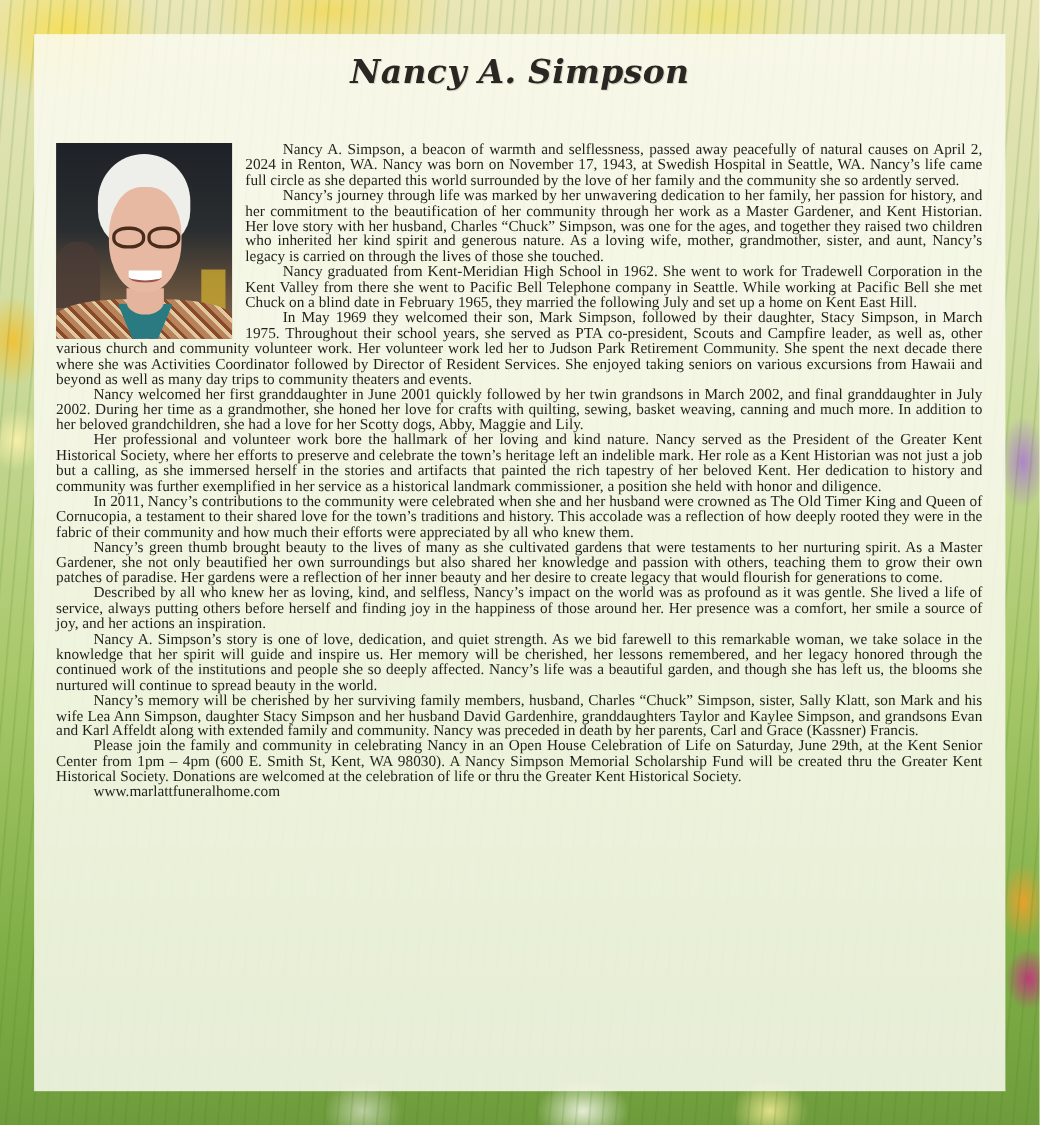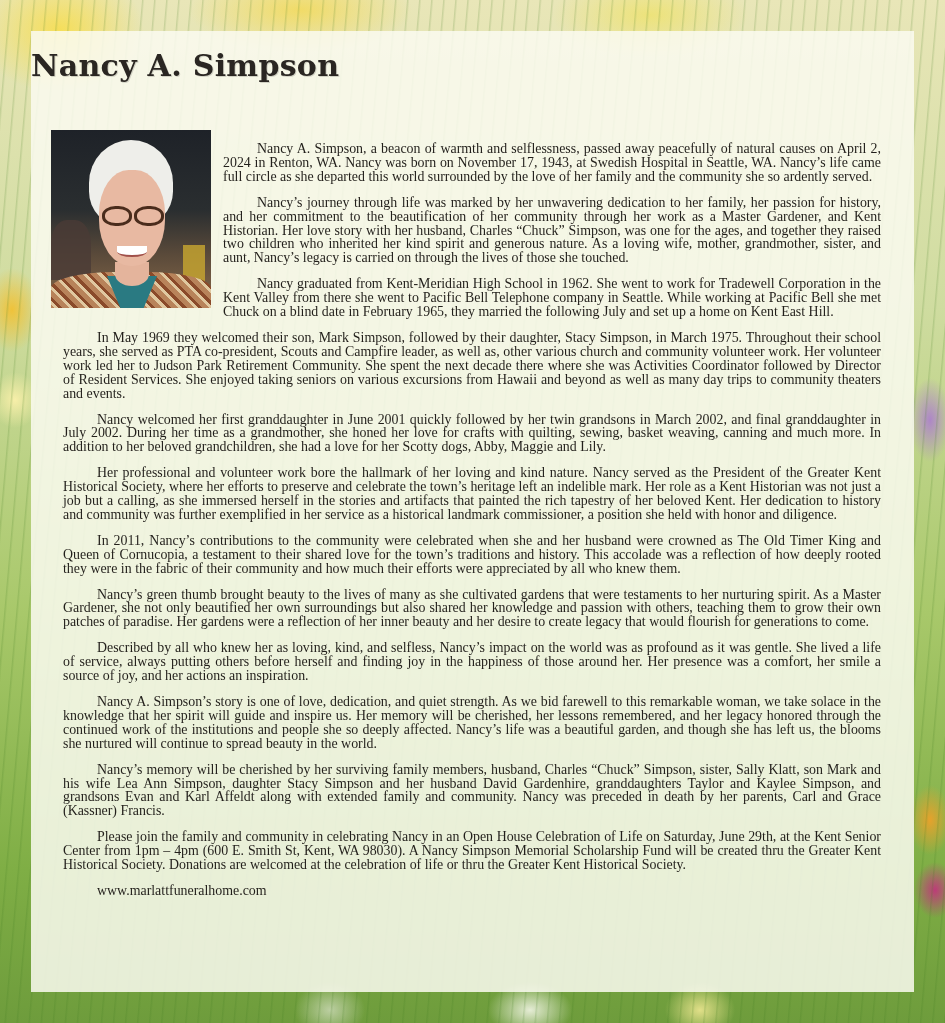--- a/index.html
+++ b/index.html
@@ -23,24 +23,25 @@
   .bg-blades {
     position: absolute; inset: 0; pointer-events: none;
     background: repeating-linear-gradient(95deg, rgba(60,120,30,0.0) 0px, rgba(60,120,30,0.0) 9px, rgba(60,120,30,0.18) 10px, rgba(60,120,30,0.0) 12px);
   }
   .panel {
     position: absolute; left: 31px; top: 31px; width: 883px; height: 961px;
     background: rgba(250,250,240,0.86);
     box-sizing: border-box;
   }
   .title {
-    position: absolute; left: 0; right: 0; top: 17px; text-align: left;
+    position: absolute; left: 0; right: 0; top: 17px; text-align: center;
     font-family: "DejaVu Serif", serif; font-weight: bold;
     font-size: 30px; color: #2a2622; letter-spacing: 0.3px;
     text-shadow: 1px 1px 0 rgba(0,0,0,0.15);
+    font-style: italic;
   }
   .dates {
     position: absolute; left: 0; right: 0; top: 60px; text-align: center;
     font-family: "DejaVu Serif", serif; font-weight: bold;
     font-size: 22px; color: #2a2622;
   }
   .body {
     position: absolute; left: 20px; top: 99px; width: 842px;
     font-family: "Liberation Serif", "DejaVu Serif", serif;
     font-size: 13.9px; line-height: 13.9px; color: #221f1b;
@@ -54,21 +55,21 @@
   .photo .bg-people { position: absolute; left: 0; top: 90px; width: 40px; height: 60px; background: #4a3b36; border-radius: 40% 40% 0 0; opacity: 0.8; }
   .photo .bg-yellow { position: absolute; right: 6px; top: 115px; width: 22px; height: 45px; background: #c9a830; opacity: 0.8; }
   .photo .hair { position: absolute; left: 38px; top: 10px; width: 84px; height: 86px; background: #eeeeea; border-radius: 50% 50% 40% 40%; }
   .photo .face { position: absolute; left: 48px; top: 40px; width: 66px; height: 96px; background: #e8b9a2; border-radius: 45% 45% 48% 48%; }
   .photo .glasses-l, .photo .glasses-r { position: absolute; top: 76px; width: 24px; height: 14px; border: 3px solid #4a2c1c; border-radius: 45%; }
   .photo .glasses-l { left: 51px; } .photo .glasses-r { left: 83px; }
   .photo .smile { position: absolute; left: 66px; top: 116px; width: 30px; height: 9px; background: #fff; border-radius: 0 0 50% 50%; border-bottom: 2px solid #a0504a; }
   .photo .cardigan { position: absolute; left: 0; top: 142px; width: 160px; height: 40px; background: repeating-linear-gradient(45deg, #b8835a 0 5px, #e0c8a0 5px 8px, #8a4a2a 8px 11px); border-radius: 40% 40% 0 0; }
   .photo .shirt { position: absolute; left: 56px; top: 146px; width: 50px; height: 36px; background: #2a7a82; clip-path: polygon(0 0, 100% 0, 70% 100%, 30% 100%); }
   .photo .neck { position: absolute; left: 64px; top: 132px; width: 34px; height: 24px; background: #e4b49c; border-radius: 0 0 50% 50%; }
-  .para { margin: 12px; text-indent: 34px; }
+  .para { margin: 0; text-indent: 34px; }
   .para.url { text-indent: 34px; }
 </style>
 </head>
 <body>
 
 <div class="bg-blades"></div>
 
 <div class="panel">
   <div class="title">Nancy A. Simpson</div>
 

